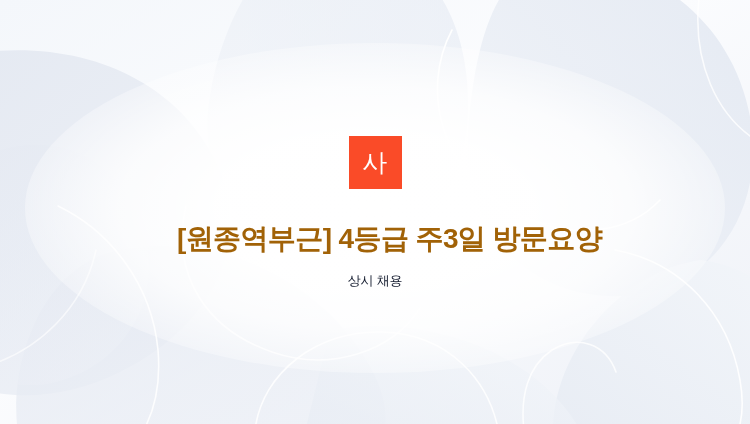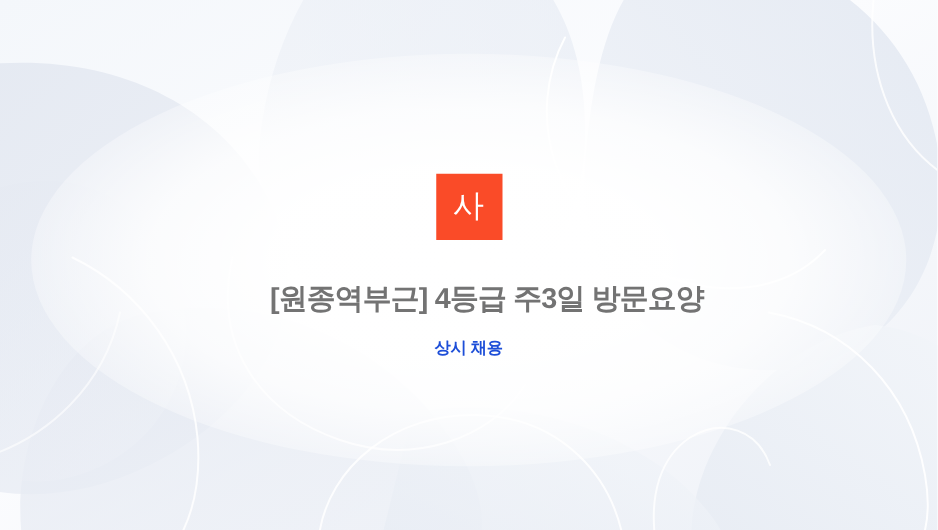--- a/index.html
+++ b/index.html
@@ -85,34 +85,34 @@
     font-size: 43px;
     font-weight: 700;
     color: #0d0d0d;
     line-height: 1.05;
     letter-spacing: -1.2px;
     white-space: nowrap;
   }
 
   .job-title {
     margin-top: 33px;
-    font-size: 23px;
+    font-size: 28px;
     font-weight: 700;
-    color: #737373;
+    color: #a16207;
     letter-spacing: -0.6px;
     line-height: 1.2;
     white-space: nowrap;
     margin-left: 29px;
   }
 
   .hiring-type {
     margin-top: 17px;
     font-size: 13px;
-    font-weight: 700;
-    color: #1d4ed8;
+    font-weight: 400;
+    color: #0f172a;
     letter-spacing: -0.2px;
     line-height: 1.2;
     white-space: nowrap;
   }
 </style>
 </head>
 <body>
 
 <div class="banner">
 

